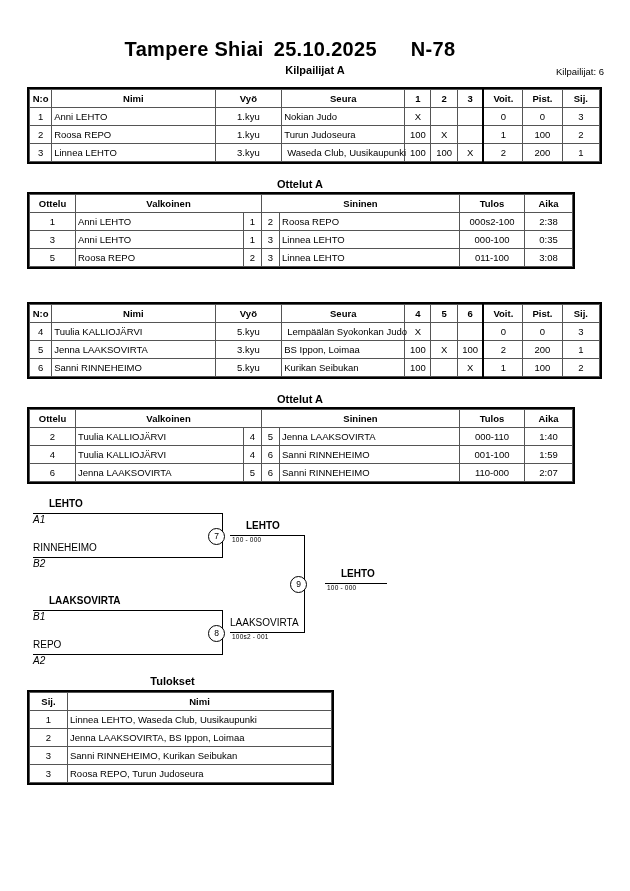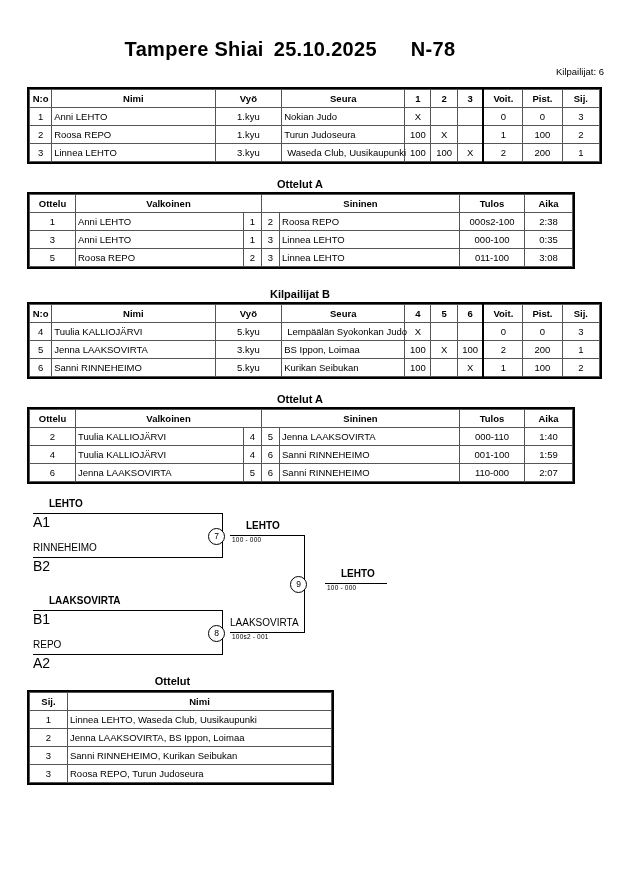--- a/index.html
+++ b/index.html
@@ -70,41 +70,42 @@
   
   .spill{position:relative;margin-left:12px;}
   .spill span{position:absolute;left:5px;top:0;white-space:nowrap;}
 
   
   .bracket{position:absolute;left:0;top:495px;width:630px;height:180px;}
   .bk-name{
     position:absolute;font-size:10px;white-space:nowrap;
   }
   .bk-name.win{font-weight:bold;padding-left:16px;}
-  .bk-code{position:absolute;font-size:14px;}
+  .bk-code{position:absolute;font-size:10px;font-style:italic;}
   .bk-score{position:absolute;font-size:6.5px;letter-spacing:0.2px;}
   .hline{position:absolute;height:0;border-top:1.4px solid #000;}
   .vline{position:absolute;width:0;border-left:1.4px solid #000;}
   .node{
     position:absolute;width:15px;height:15px;border-radius:50%;
     border:1.3px solid #000;background:#fff;
     font-size:8.5px;line-height:15px;text-align:center;
     font-weight:normal;
   }
 </style>
 </head>
 <body>
 
 <div class="page">
 
   <div class="title-row">
     <span class="title">
       <span>Tampere Shiai</span><span class="gap1"></span><span>25.10.2025</span><span class="gap2"></span><span>N-78</span>
     </span>
   </div>
+  <div class="subtitle">Kilpailijat A</div>
   <div class="count">Kilpailijat: 6</div>
 
   <table class="grid outer" id="tbl-pool-a" style="left:29px;top:89px;width:571px;">
     <colgroup>
       <col style="width:22px">
         <col style="width:162px">
         <col style="width:66px">
         <col style="width:122px">
       <col style="width:26px">
         <col style="width:26px">
@@ -213,21 +214,20 @@
         <td class="l">Roosa REPO</td>
         <td class="c">2</td>
         <td class="c">3</td>
         <td class="l b">Linnea LEHTO</td>
         <td class="c">011-100</td>
         <td class="c">3:08</td>
       </tr>
     </tbody>
   </table>
 
-  <div class="caption" style="left:0;top:288px;width:600px;">Kilpailijat B</div>
   <table class="grid outer" id="tbl-pool-b" style="left:29px;top:304px;width:571px;">
     <colgroup>
       <col style="width:22px">
         <col style="width:162px">
         <col style="width:66px">
         <col style="width:122px">
       <col style="width:26px">
         <col style="width:26px">
         <col style="width:26px">
       <col style="width:39px">
@@ -371,21 +371,21 @@
     <div class="hline" style="left:230px;top:137px;width:75px;"></div>
     <div class="bk-score" style="left:232px;top:138px;">100s2 - 001</div>
 
     <div class="vline" style="left:304px;top:40px;height:97px;"></div>
     <div class="node" style="left:290px;top:81px;">9</div>
     <div class="bk-name win" style="left:325px;top:73px;">LEHTO</div>
     <div class="hline" style="left:325px;top:88px;width:62px;"></div>
     <div class="bk-score" style="left:327px;top:89px;">100 - 000</div>
   </div>
 
-  <div class="caption" style="left:0;top:675px;width:345px;">Ottelut</div>
+  <div class="caption" style="left:0;top:675px;width:345px;">Tulokset</div>
   <table class="grid outer" id="tbl-results" style="left:29px;top:692px;width:302px;">
     <colgroup>
         <col style="width:38px">
         <col style="width:264px">
       </colgroup>
     <thead>
       <tr>
         <th class="c">Sij.</th>
         <th class="c">Nimi</th>
       </tr>

